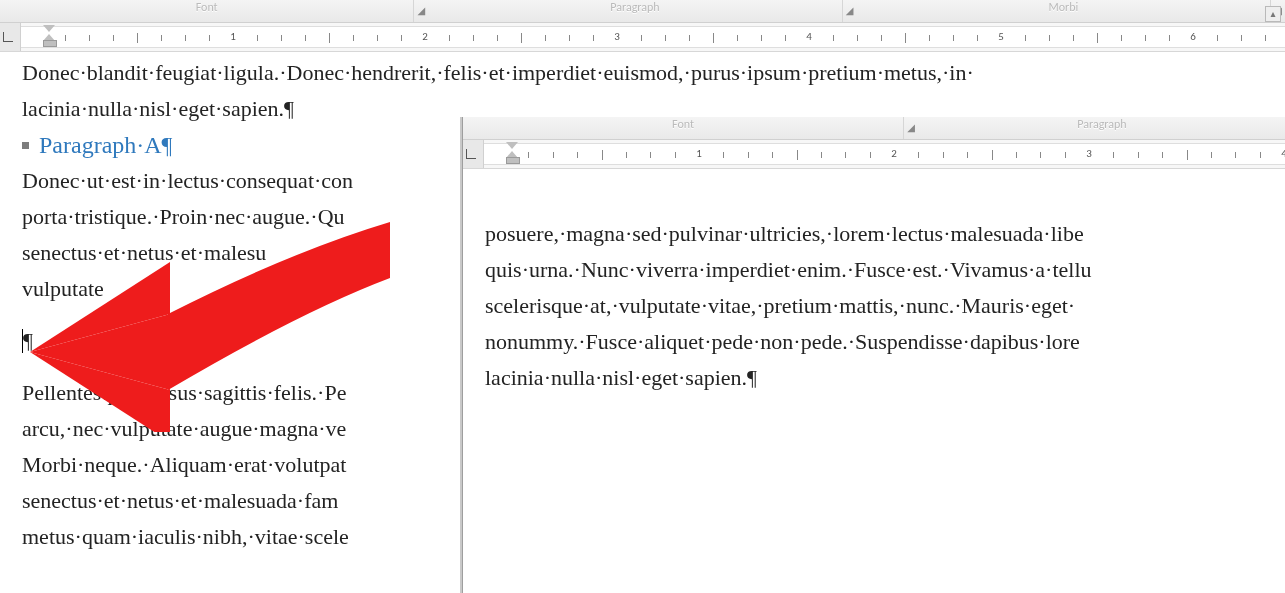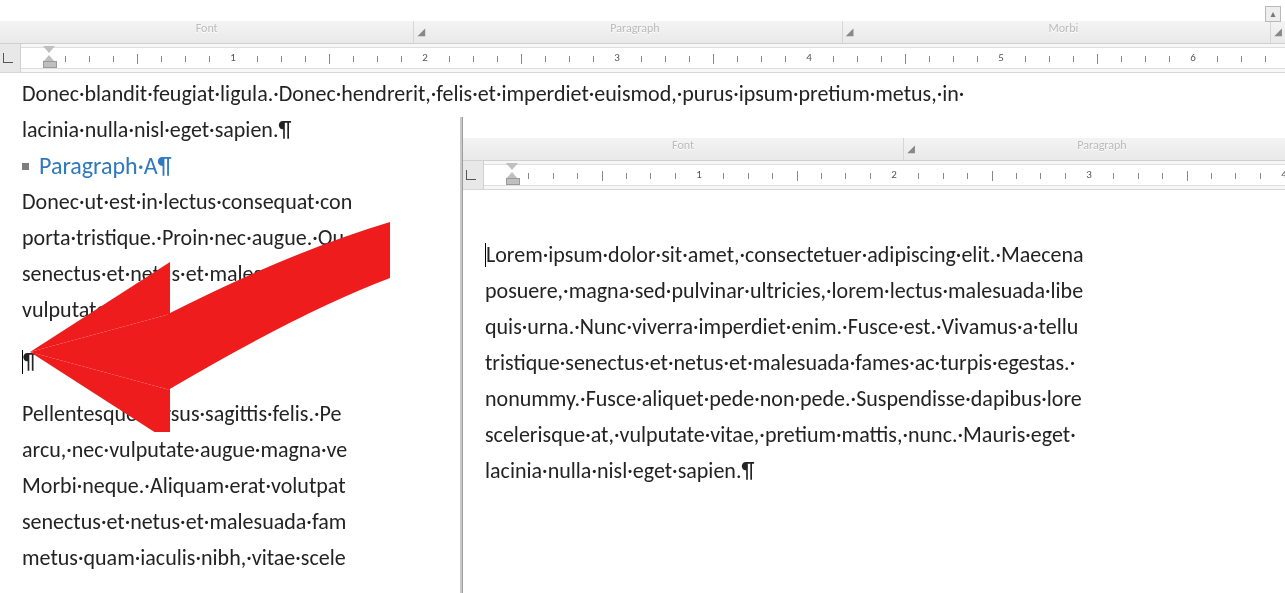--- a/index.html
+++ b/index.html
@@ -1,18 +1,18 @@
 <!DOCTYPE html>
 <html><head>
 <meta charset="utf-8">
 <style>
   html,body{margin:0;padding:0;width:1285px;height:593px;overflow:hidden;font-family:Calibri,Arial,sans-serif;background:#fff;color:#000;}
   .window{position:absolute;background:#fff;}
   
-  .ribbon{height:22px;background:linear-gradient(#f4f4f4,#e9e9e9);border-bottom:1px solid #d0d0d0;font-size:12px;color:#888;display:flex;margin-top:21px;}
+  .ribbon{height:22px;background:linear-gradient(#f4f4f4,#e9e9e9);border-bottom:1px solid #d0d0d0;font-size:12px;color:#888;display:flex;}
   .ribbon .group{flex:1;text-align:center;border-right:1px solid #d6d6d6;text-shadow:0 1px 0 #fff;}
   .ribbon .group:last-child{border-right:none;}
   .ribbon .dialog-launch{width:14px;text-align:center;color:#888;font-size:10px;line-height:22px;}
   
   .ruler-row{height:28px;background:#f7f7f7;border-bottom:1px solid #d7d7d7;display:flex;}
   .rsel{width:20px;background:#e8e8e8;border-right:1px solid #d0d0d0;position:relative;}
   .ruler{flex:1;background:#fff;position:relative;border-top:1px solid #dedede;border-bottom:1px solid #dedede;margin:3px 0;}
   .r-up{position:absolute;right:4px;top:6px;width:14px;height:14px;border:1px solid #b9b9b9;background:#eee;color:#777;font-size:10px;line-height:14px;text-align:center;}
   .tick{position:absolute;top:0;bottom:0;}
   .tick .maj{position:absolute;left:0;top:3px;font-size:11px;color:#555;transform:translateX(-50%);}
@@ -21,21 +21,21 @@
   .tick.sub .line{top:6px;height:10px;}
   .indent{position:absolute;left:22px;top:-2px;pointer-events:none;}
   .indent .top{width:0;height:0;border-left:6px solid transparent;border-right:6px solid transparent;border-top:7px solid #bfbfbf;}
   .indent .bot{width:0;height:0;border-left:6px solid transparent;border-right:6px solid transparent;border-bottom:7px solid #bfbfbf;margin-top:2px;}
   .indent .tab{width:12px;height:5px;background:#bfbfbf;border:1px solid #9a9a9a;margin-top:-1px;}
   .rsel .corner{position:absolute;left:3px;top:7px;width:12px;height:12px;}
   .rsel .corner::before{content:"";position:absolute;left:0;bottom:0;width:1px;height:10px;background:#555;}
   .rsel .corner::after{content:"";position:absolute;left:0;bottom:0;width:10px;height:1px;background:#555;}
   
   .page{padding:4px 0 0 22px;font-size:22px;line-height:34px;font-family:Calibri,Arial,sans-serif;color:#232323;}
-  .page p{margin:0 0 2px 0;}
+  .page p{margin:0 0 2px 0;font-family:Liberation Serif, serif;}
   .nav-bullet{display:inline-block;width:7px;height:7px;background:#7d7d7d;margin-right:10px;transform:translateY(-4px);}
   .subhead{color:#2f79bd;font-size:24px;margin:18px 0 2px 0;}
   .ind{margin-left:0px;}
   .caret{border-left:1.5px solid #000;display:inline-block;height:24px;vertical-align:-5px;}
   .win-shadow{box-shadow:-2px 0 0 #c9c9c9;}
   
   .arrow{position:absolute;z-index:50;pointer-events:none;}
   .fade-top{color:#bbb;}
 </style>
 </head>
@@ -347,26 +347,24 @@
         </div>
         <div class="tick minor" style="left: 751.25px;">
           <div class="line"></div>
         </div>
         <div class="tick minor" style="left: 775.625px;">
           <div class="line"></div>
         </div>
       </div>
   </div>
   <div class="page" style="padding-top:48px;">
-    <p><span class="caret"></span><span>Lorem·ipsum·dolor·sit·amet,·consectetuer·adipiscing·elit.·Maecena</span></p>
     <p>posuere,·magna·sed·pulvinar·ultricies,·lorem·lectus·malesuada·libe</p>
     <p>quis·urna.·Nunc·viverra·imperdiet·enim.·Fusce·est.·Vivamus·a·tellu</p>
-    <p>tristique·senectus·et·netus·et·malesuada·fames·ac·turpis·egestas.·</p>
+    <p>scelerisque·at,·vulputate·vitae,·pretium·mattis,·nunc.·Mauris·eget·</p>
     <p>nonummy.·Fusce·aliquet·pede·non·pede.·Suspendisse·dapibus·lore</p>
-    <p>scelerisque·at,·vulputate·vitae,·pretium·mattis,·nunc.·Mauris·eget·</p>
     <p>lacinia·nulla·nisl·eget·sapien.¶</p>
   </div>
 </div>
 
 <svg class="arrow" style="left:30px;top:222px;" width="400" height="210">
   <defs></defs>
   <g fill="#ee1c1c">
 
     <polygon points="0,130 140,40 140,92 "></polygon>
     <polygon points="0,130 140,220 140,168 "></polygon>

